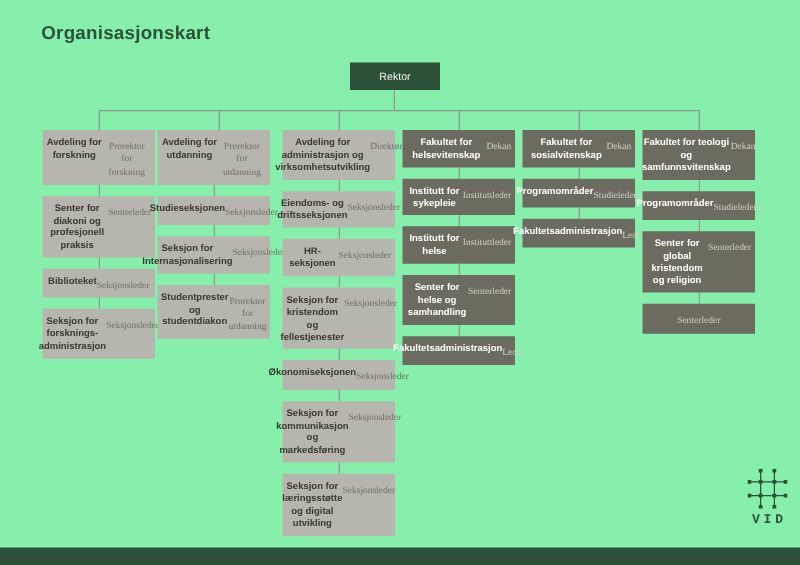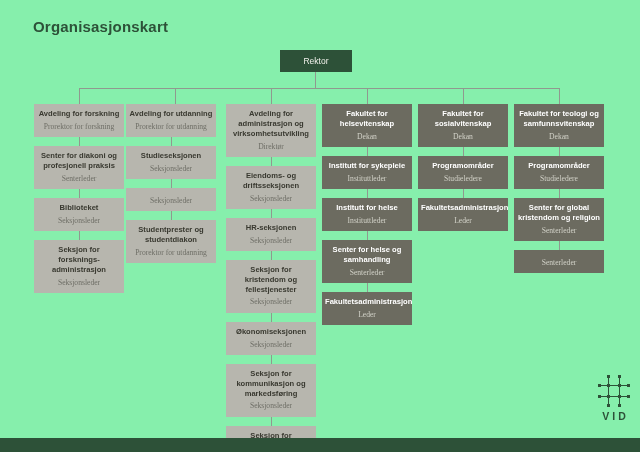--- a/index.html
+++ b/index.html
@@ -30,37 +30,37 @@
   }
 
   .vline,.hline{position:absolute;background:var(--connector);}
   .root-drop{left:315px;top:72px;width:1px;height:16px;}
   .bus{left:79px;top:88px;width:481px;height:1px;}
   .stub{top:88px;width:1px;height:16px;}
 
   .col{position:absolute;top:104px;width:90px;display:flex;flex-direction:column;align-items:stretch;}
   .box{
     width:100%;padding:5px 3px;text-align:center;
-    display:flex;flex-direction:column;justify-content:center;
+    display:flex;flex-direction:row;justify-content:center;
   }
   .box .bt{font-size:7.6px;font-weight:bold;line-height:1.3;}
   .box .br{font-size:7.6px;line-height:1.35;margin-top:3px;font-family:Liberation Serif, serif;}
   .box.light{background:var(--light-box);}
   .box.light .bt{color:var(--light-title);}
   .box.light .br{color:var(--light-role);}
   .box.dark{background:var(--dark-box);}
   .box.dark .bt{color:var(--dark-title);}
   .box.dark .br{color:var(--dark-role);}
   .link{width:1px;height:9px;background:var(--connector);align-self:center;}
 
   .footer-bar{position:absolute;left:0;bottom:0;width:640px;height:14px;background:var(--brand);}
 
   .logo{position:absolute;left:597px;top:375px;width:34px;text-align:center;}
   .logo svg{display:block;margin:0 auto;}
-  .logo-text{margin-top:3px;font-size:10.5px;font-weight:bold;color:var(--brand);letter-spacing:3px;padding-left:3px;}
+  .logo-text{margin-top:3px;font-size:10.5px;font-weight:bold;color:var(--brand);letter-spacing:3px;padding-left:3px;font-family:Liberation Mono, monospace;}
 </style>
 </head>
 <body>
 
 <div class="page">
 
   <div class="header">
     <div class="title">Organisasjonskart</div>
   </div>
 
@@ -106,20 +106,21 @@
           <div class="bt">Avdeling for utdanning</div>
           <div class="br">Prorektor for utdanning</div>
         </div>
         <div class="link"></div>
         <div class="box light">
           <div class="bt">Studieseksjonen</div>
           <div class="br">Seksjonsleder</div>
         </div>
         <div class="link"></div>
         <div class="box light">
+          <div class="bt">Seksjon for Internasjonalisering</div>
           <div class="br">Seksjonsleder</div>
         </div>
         <div class="link"></div>
         <div class="box light">
           <div class="bt">Studentprester og studentdiakon</div>
           <div class="br">Prorektor for utdanning</div>
         </div>
       </div>
       <div class="col" style="left: 226px; width: 90px;">
         <div class="box light">

